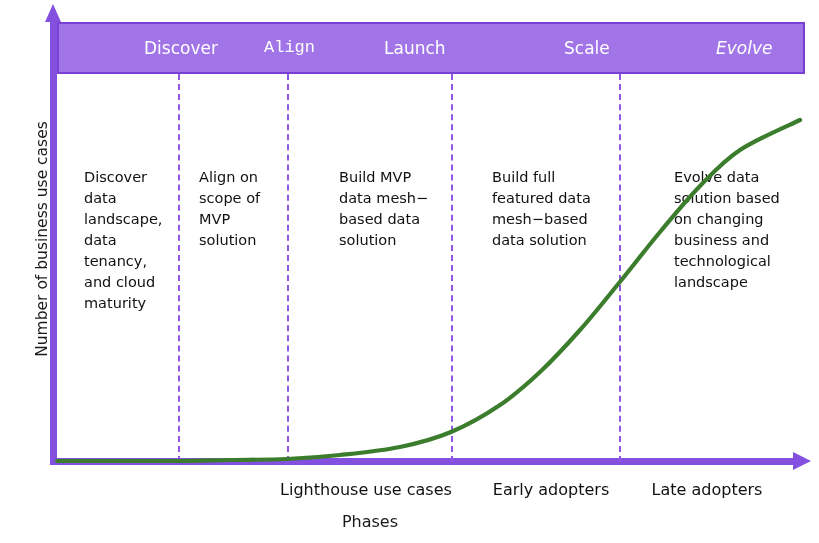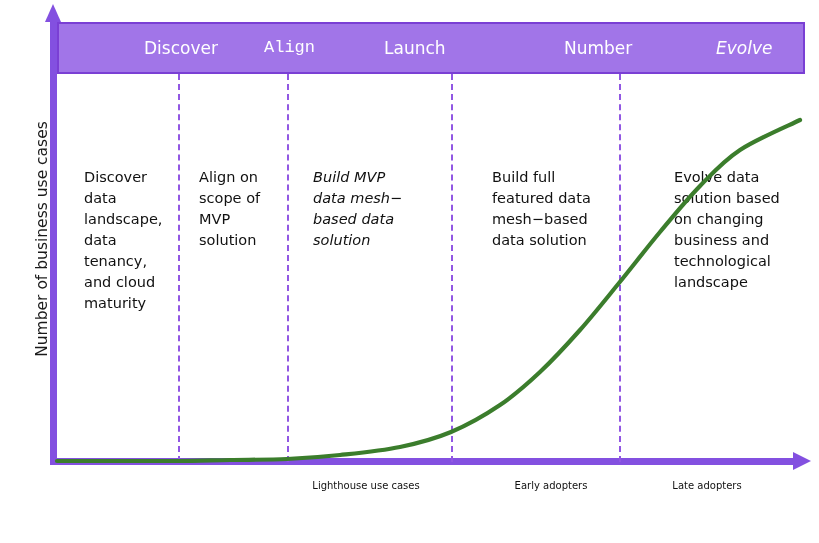--- a/index.html
+++ b/index.html
@@ -112,21 +112,21 @@
     font-size: 14.5px;
     line-height: 21px;
     color: #111111;
     white-space: pre-line;
   }
 
   
   .tick-label {
     position: absolute;
     top: 480px;
-    font-size: 10px;
+    font-size: 16px;
     color: #111111;
     white-space: nowrap;
     text-align: center;
   }
 
   
   #curve-svg {
     position: absolute;
     left: 0;
     top: 0;
@@ -139,46 +139,47 @@
 <body>
 
 <div id="canvas">
 
   <div class="axis-line" id="y-axis-line"></div>
   <div class="axis-line" id="x-axis-line"></div>
   <div class="arrow" id="y-axis-arrow"></div>
   <div class="arrow" id="x-axis-arrow"></div>
 
   <div id="y-axis-title">Number of business use cases</div>
+  <div id="x-axis-title">Phases</div>
 
   <div id="phase-bar">
       <div class="phase-label" style="left: 85px;">Discover</div>
       <div class="phase-label" style="left: 205px; font-family: Liberation Mono, monospace;">Align</div>
       <div class="phase-label" style="left: 325px;">Launch</div>
-      <div class="phase-label" style="left: 505px;">Number</div>
+      <div class="phase-label" style="left: 505px;">Scale</div>
       <div class="phase-label" style="left: 657px; font-style: italic;">Evolve</div>
     </div>
 
   <div id="dynamic-layer">
       <div class="divider" style="left: 178px;"></div>
       <div class="divider" style="left: 287px;"></div>
       <div class="divider" style="left: 451px;"></div>
       <div class="divider" style="left: 619px;"></div>
       <div class="phase-text" style="left: 84px;">Discover
 data
 landscape,
 data
 tenancy,
 and cloud
 maturity</div>
       <div class="phase-text" style="left: 199px;">Align on
 scope of
 MVP
 solution</div>
-      <div class="phase-text" style="left: 313px; font-style: italic;">Build MVP
+      <div class="phase-text" style="left: 339px;">Build MVP
 data mesh−
 based data
 solution</div>
       <div class="phase-text" style="left: 492px;">Build full
 featured data
 mesh−based
 data solution</div>
       <div class="phase-text" style="left: 674px;">Evolve data
 solution based
 on changing

